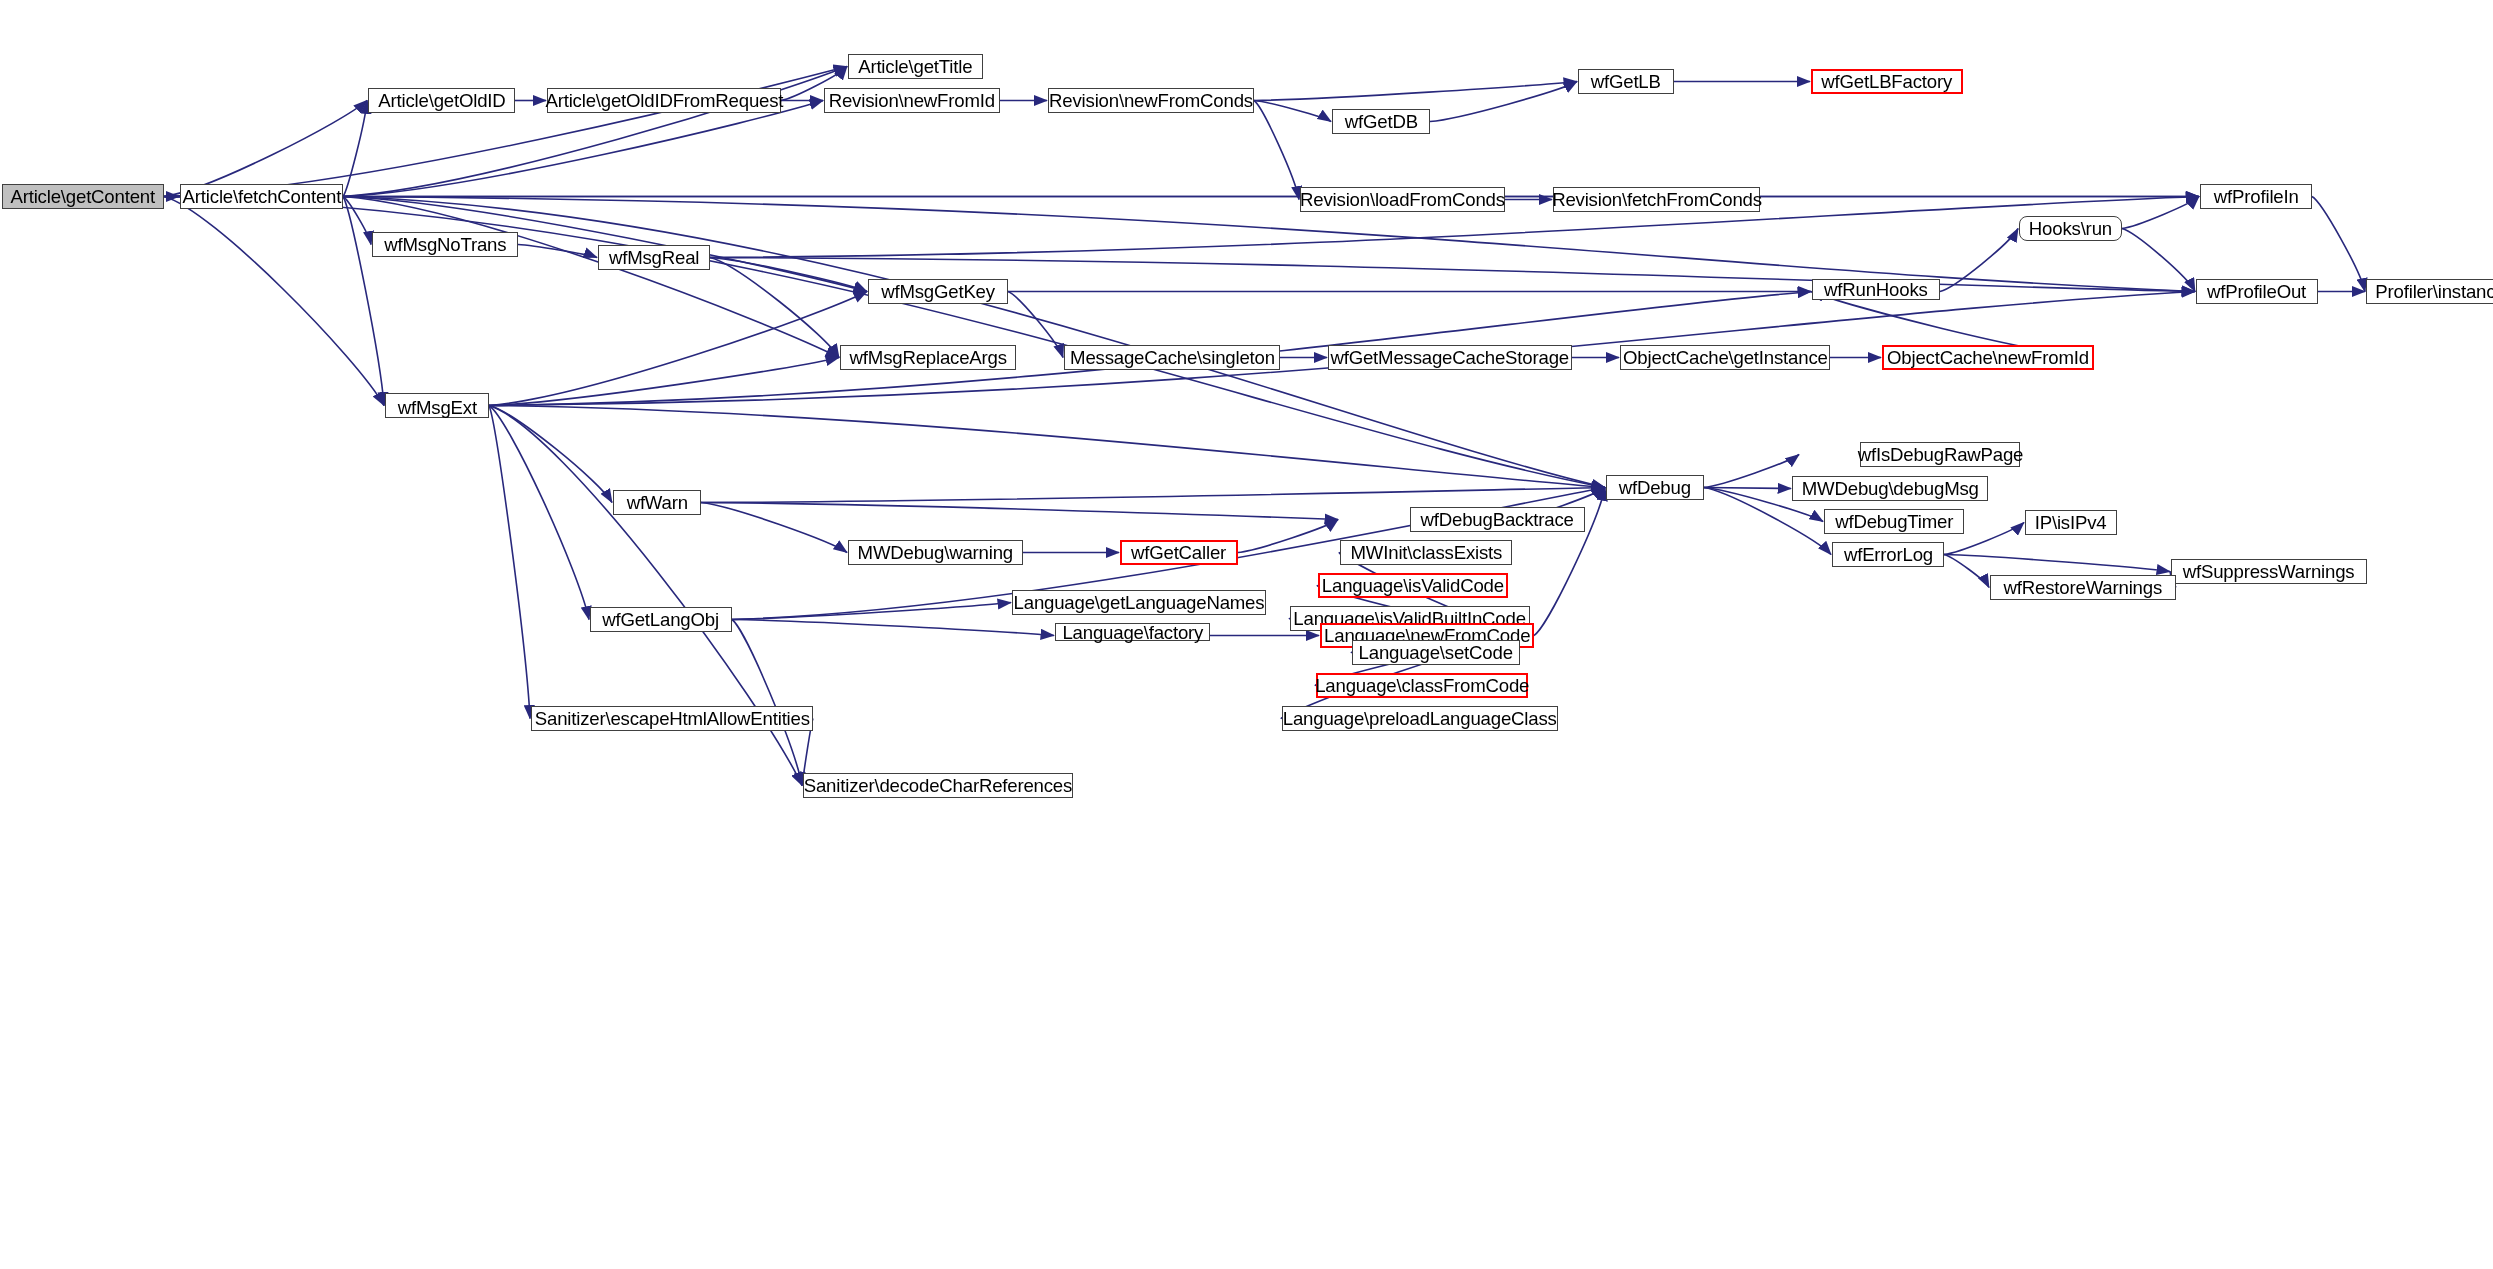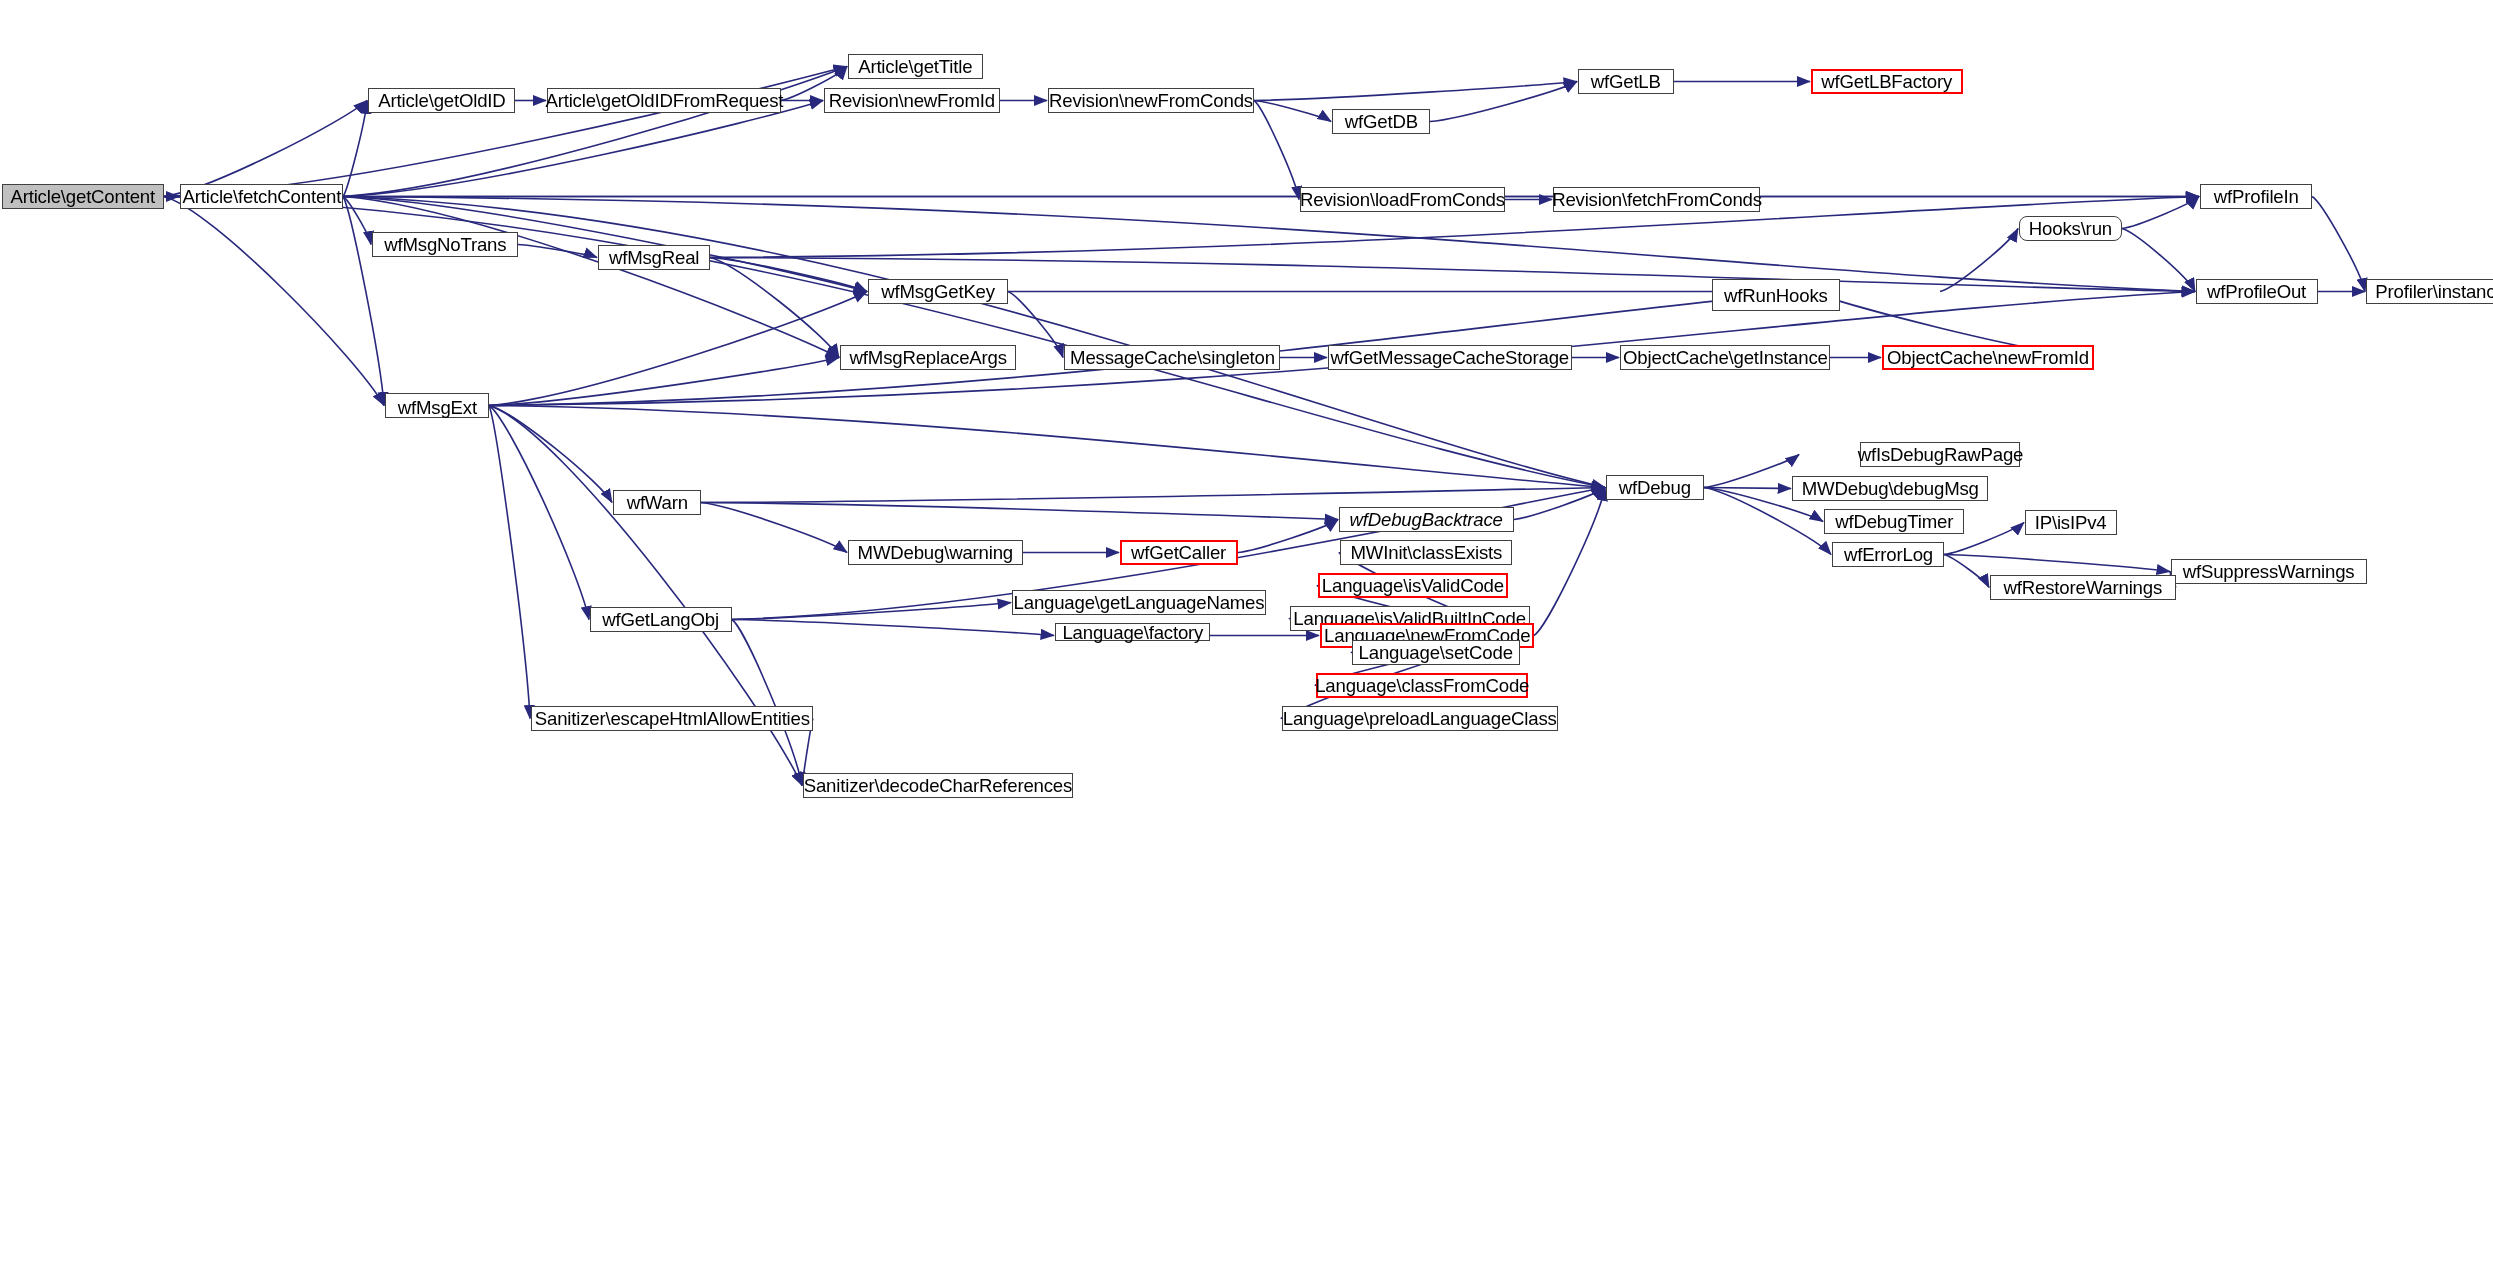--- a/index.html
+++ b/index.html
@@ -196,21 +196,21 @@
       </div>
       <div class="gnode" style="left: 372px; top: 232px; width: 146px; height: 25px;">
         <span class="lbl">wfMsgNoTrans</span>
       </div>
       <div class="gnode" style="left: 598px; top: 245px; width: 112px; height: 25px;">
         <span class="lbl">wfMsgReal</span>
       </div>
       <div class="gnode" style="left: 868px; top: 279px; width: 140px; height: 25px;">
         <span class="lbl">wfMsgGetKey</span>
       </div>
-      <div class="gnode" style="left: 1712px; top: 279px; width: 128px; height: 32px;">
+      <div class="gnode" style="left: 1812px; top: 279px; width: 128px; height: 21px;">
         <span class="lbl">wfRunHooks</span>
       </div>
       <div class="gnode" style="left: 840px; top: 345px; width: 176px; height: 25px;">
         <span class="lbl">wfMsgReplaceArgs</span>
       </div>
       <div class="gnode" style="left: 1064px; top: 345px; width: 216px; height: 25px;">
         <span class="lbl">MessageCache\singleton</span>
       </div>
       <div class="gnode" style="left: 1328px; top: 345px; width: 244px; height: 25px;">
         <span class="lbl">wfGetMessageCacheStorage</span>
@@ -232,21 +232,21 @@
       </div>
       <div class="gnode" style="left: 1792px; top: 476px; width: 196px; height: 25px;">
         <span class="lbl">MWDebug\debugMsg</span>
       </div>
       <div class="gnode" style="left: 1824px; top: 509px; width: 140px; height: 25px;">
         <span class="lbl">wfDebugTimer</span>
       </div>
       <div class="gnode" style="left: 613px; top: 490px; width: 88px; height: 25px;">
         <span class="lbl">wfWarn</span>
       </div>
-      <div class="gnode" style="left: 1339px; top: 507px; width: 175px; height: 25px; font-style: italic;">
+      <div class="gnode" style="left: 1410px; top: 507px; width: 175px; height: 25px;">
         <span class="lbl">wfDebugBacktrace</span>
       </div>
       <div class="gnode" style="left: 848px; top: 540px; width: 175px; height: 25px;">
         <span class="lbl">MWDebug\warning</span>
       </div>
       <div class="gnode red" style="left: 1120px; top: 540px; width: 118px; height: 25px;">
         <span class="lbl">wfGetCaller</span>
       </div>
       <div class="gnode" style="left: 1340px; top: 540px; width: 172px; height: 25px;">
         <span class="lbl">MWInit\classExists</span>

